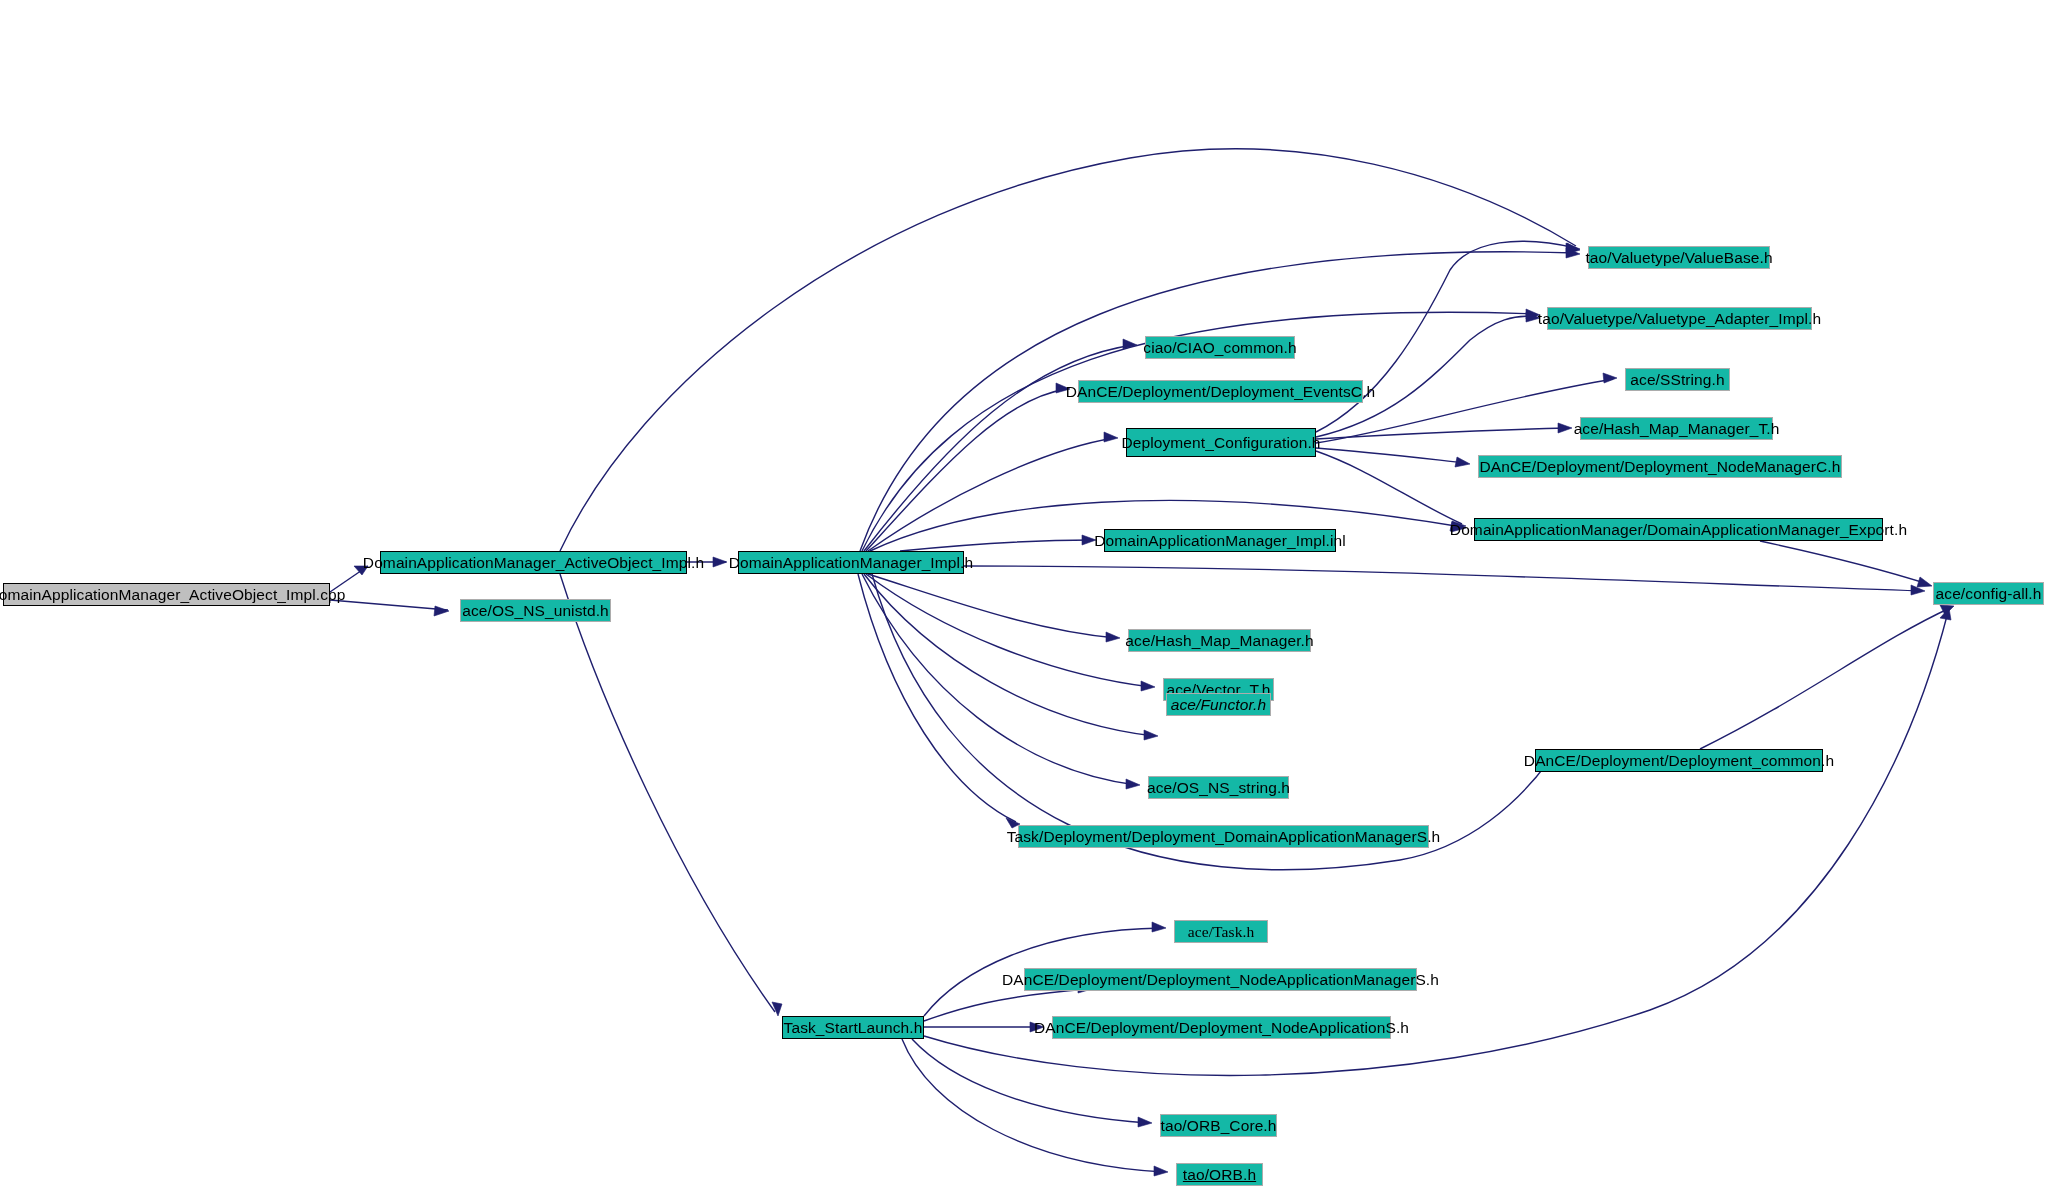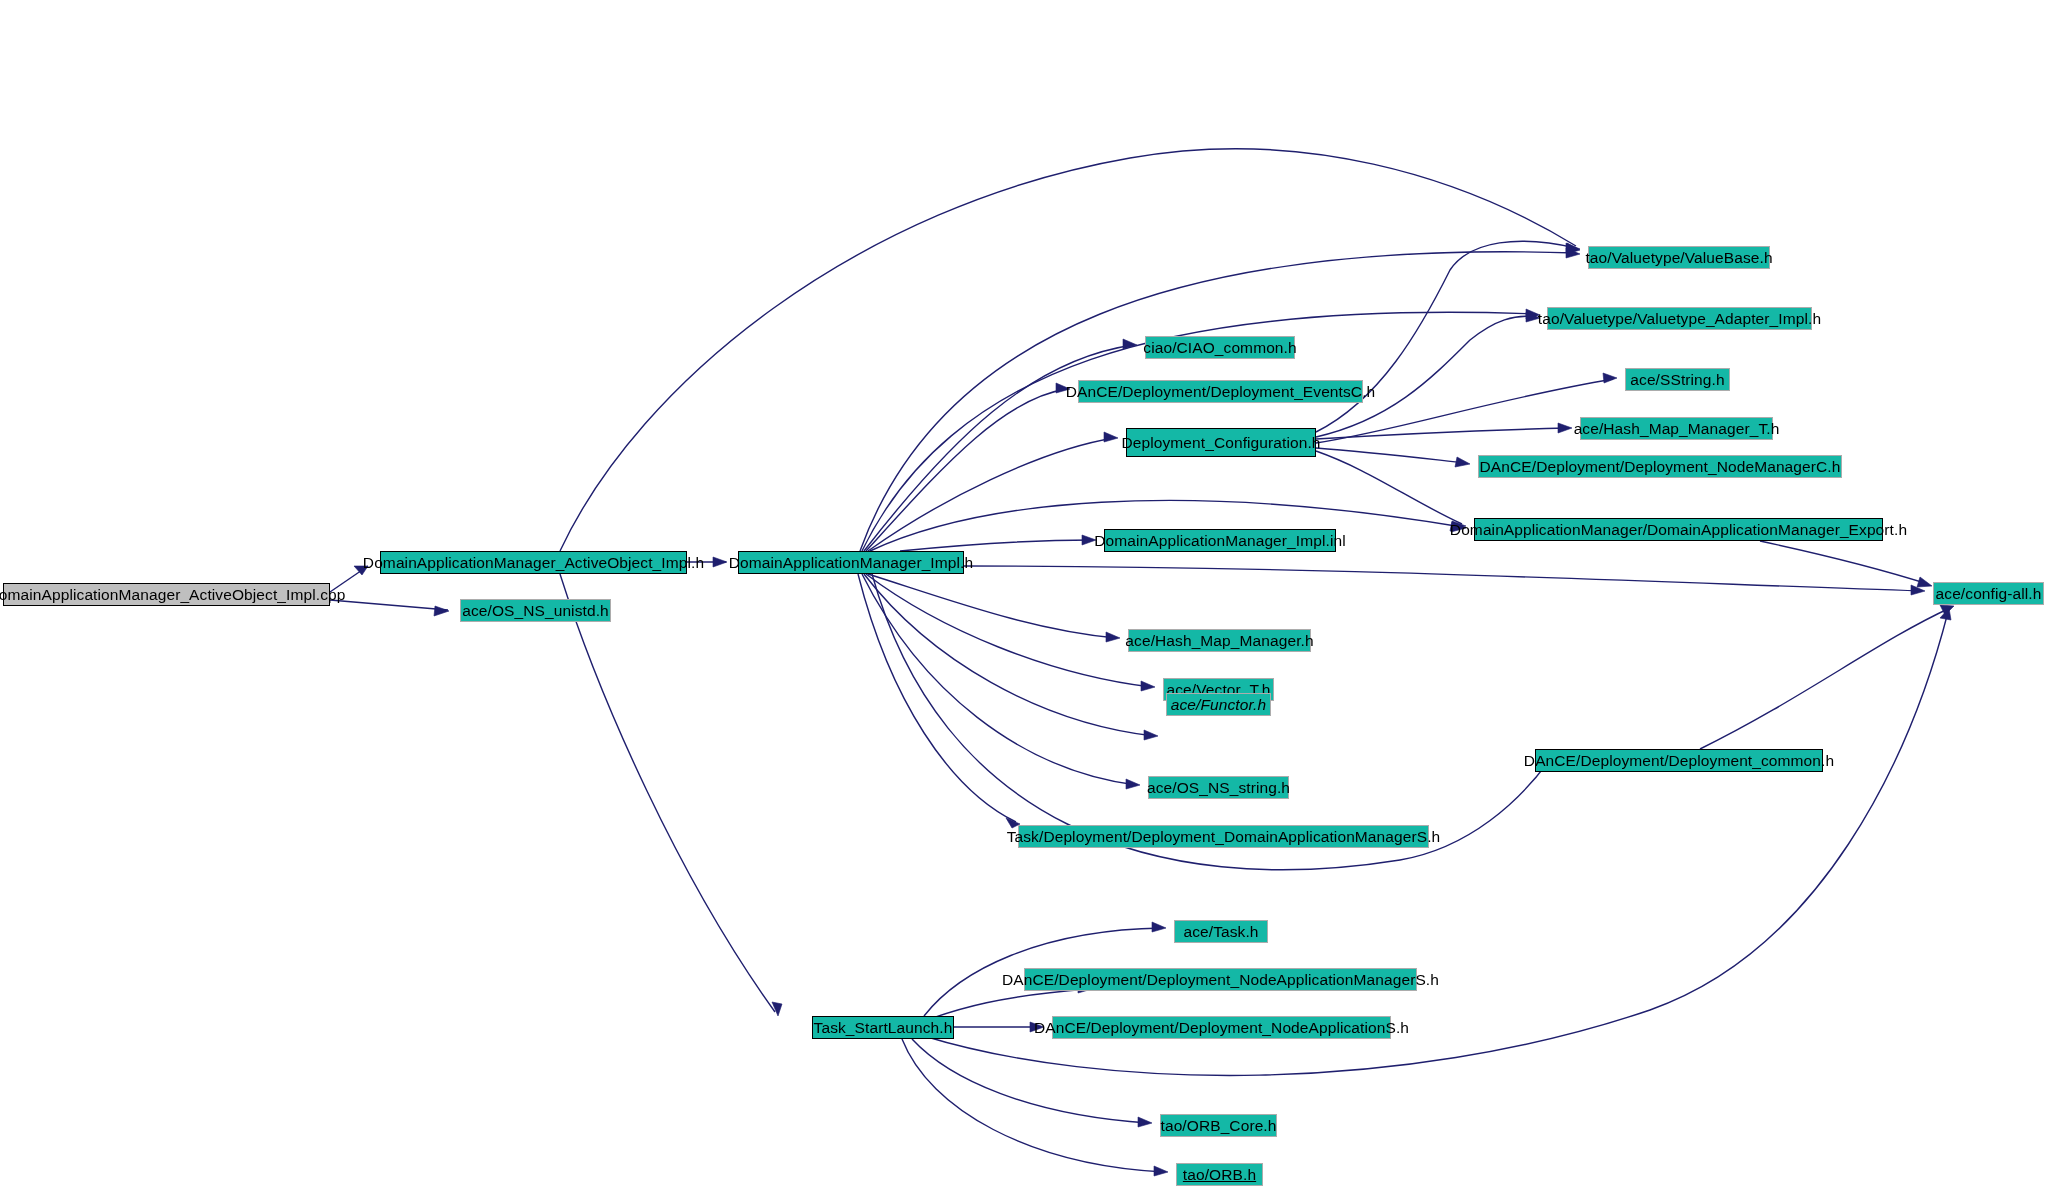--- a/index.html
+++ b/index.html
@@ -178,21 +178,21 @@
       <div class="node-box" style="left: 1478px; top: 455px; width: 364px; height: 23px;">DAnCE/Deployment/Deployment_NodeManagerC.h</div>
       <div class="node-box node-clickable" style="left: 1474px; top: 518px; width: 409px; height: 23px;">DomainApplicationManager/DomainApplicationManager_Export.h</div>
       <div class="node-box node-clickable" style="left: 1104px; top: 529px; width: 232px; height: 23px;">DomainApplicationManager_Impl.inl</div>
       <div class="node-box" style="left: 1933px; top: 582px; width: 111px; height: 23px;">ace/config-all.h</div>
       <div class="node-box" style="left: 1128px; top: 629px; width: 183px; height: 23px;">ace/Hash_Map_Manager.h</div>
       <div class="node-box" style="left: 1163px; top: 678px; width: 111px; height: 23px;">ace/Vector_T.h</div>
       <div class="node-box" style="left: 1166px; top: 693px; width: 105px; height: 23px; font-style: italic;">ace/Functor.h</div>
       <div class="node-box" style="left: 1148px; top: 776px; width: 141px; height: 23px;">ace/OS_NS_string.h</div>
       <div class="node-box" style="left: 1018px; top: 825px; width: 411px; height: 23px;">Task/Deployment/Deployment_DomainApplicationManagerS.h</div>
       <div class="node-box node-clickable" style="left: 1535px; top: 749px; width: 288px; height: 23px;">DAnCE/Deployment/Deployment_common.h</div>
-      <div class="node-box" style="left: 1174px; top: 920px; width: 94px; height: 23px;">ace/Task.h</div>
+      <div class="node-box" style="left: 1174px; top: 920px; width: 94px; height: 23px; font-family: Liberation Serif, serif;">ace/Task.h</div>
       <div class="node-box" style="left: 1024px; top: 968px; width: 393px; height: 23px;">DAnCE/Deployment/Deployment_NodeApplicationManagerS.h</div>
       <div class="node-box" style="left: 1052px; top: 1016px; width: 339px; height: 23px;">DAnCE/Deployment/Deployment_NodeApplicationS.h</div>
-      <div class="node-box node-clickable" style="left: 812px; top: 1016px; width: 142px; height: 23px;">Task_StartLaunch.h</div>
+      <div class="node-box node-clickable" style="left: 782px; top: 1016px; width: 142px; height: 23px;">Task_StartLaunch.h</div>
       <div class="node-box" style="left: 1160px; top: 1114px; width: 117px; height: 23px;">tao/ORB_Core.h</div>
       <div class="node-box" style="left: 1176px; top: 1163px; width: 87px; height: 23px; text-decoration: underline;">tao/ORB.h</div>
     </div>
 
 </div>
 
 </body></html>

